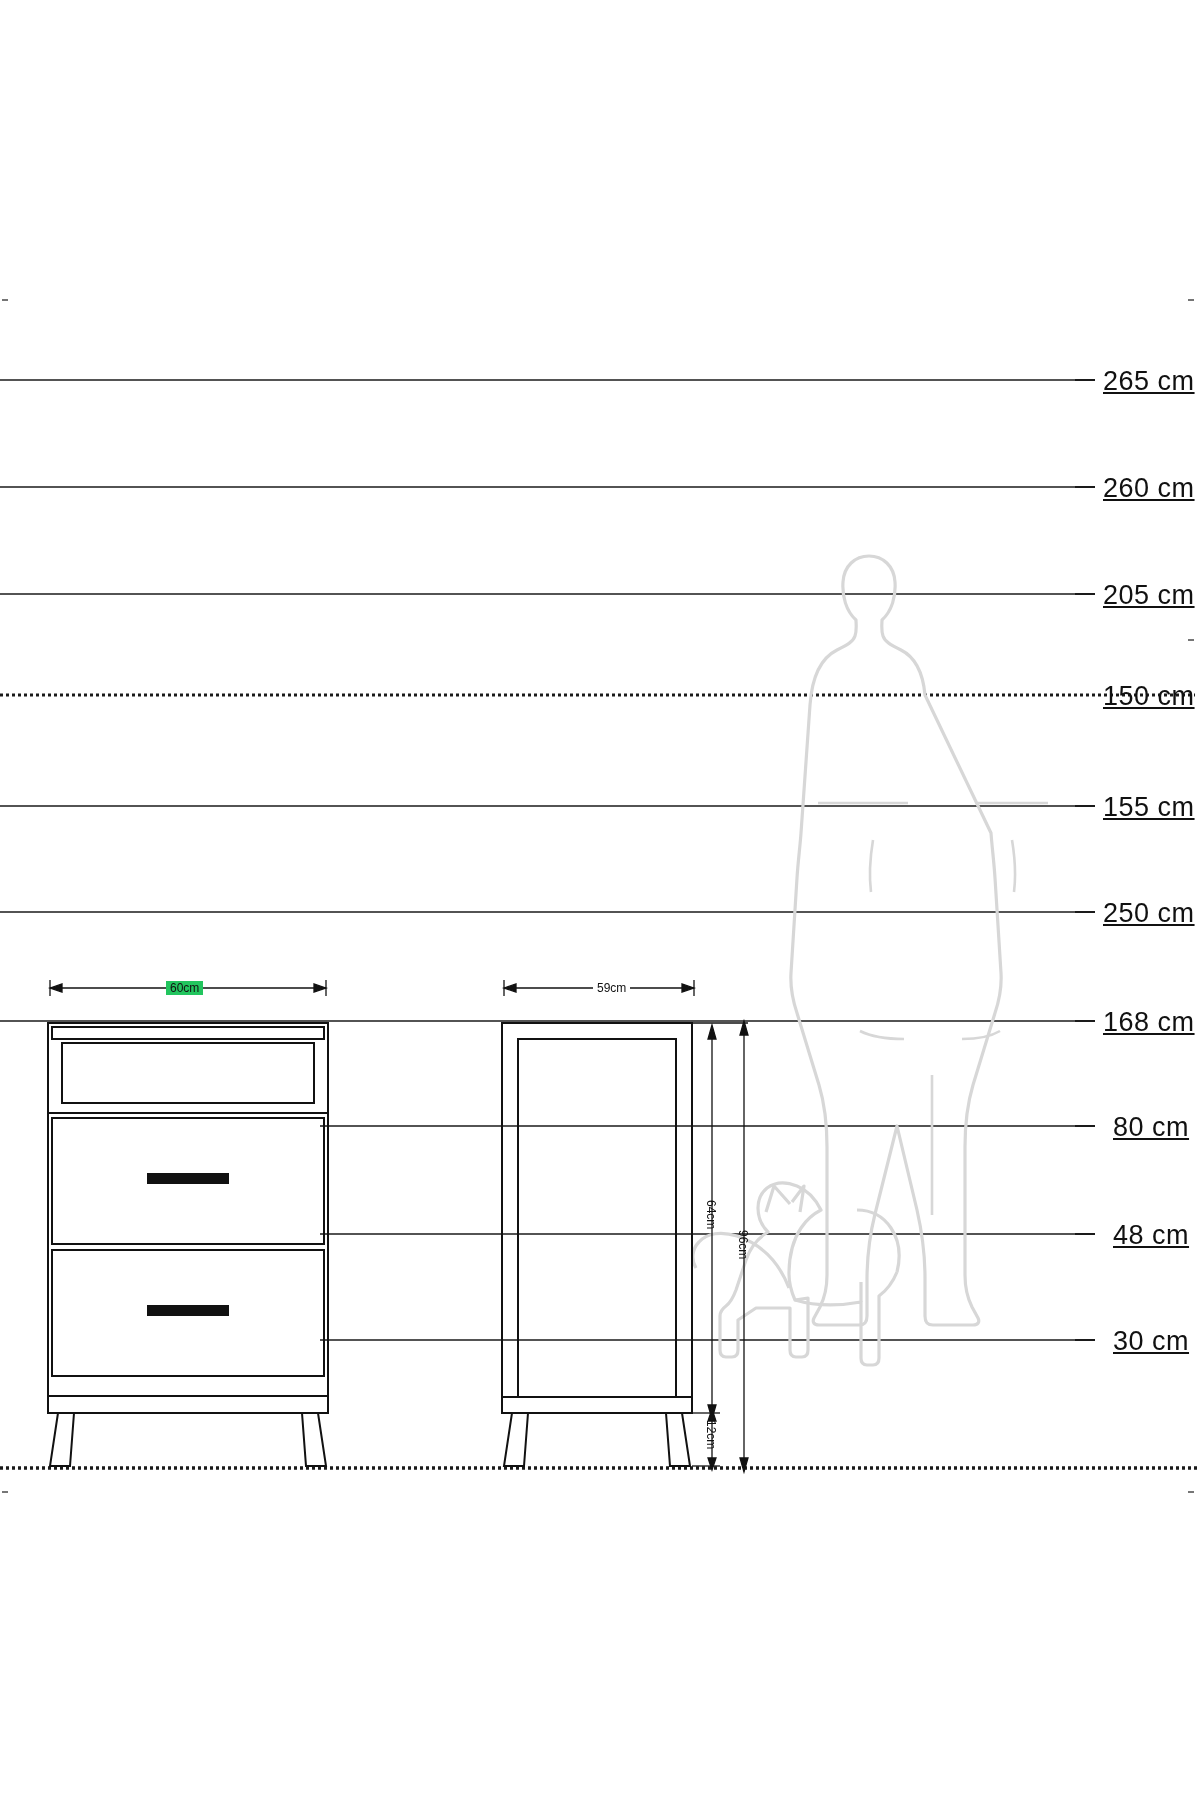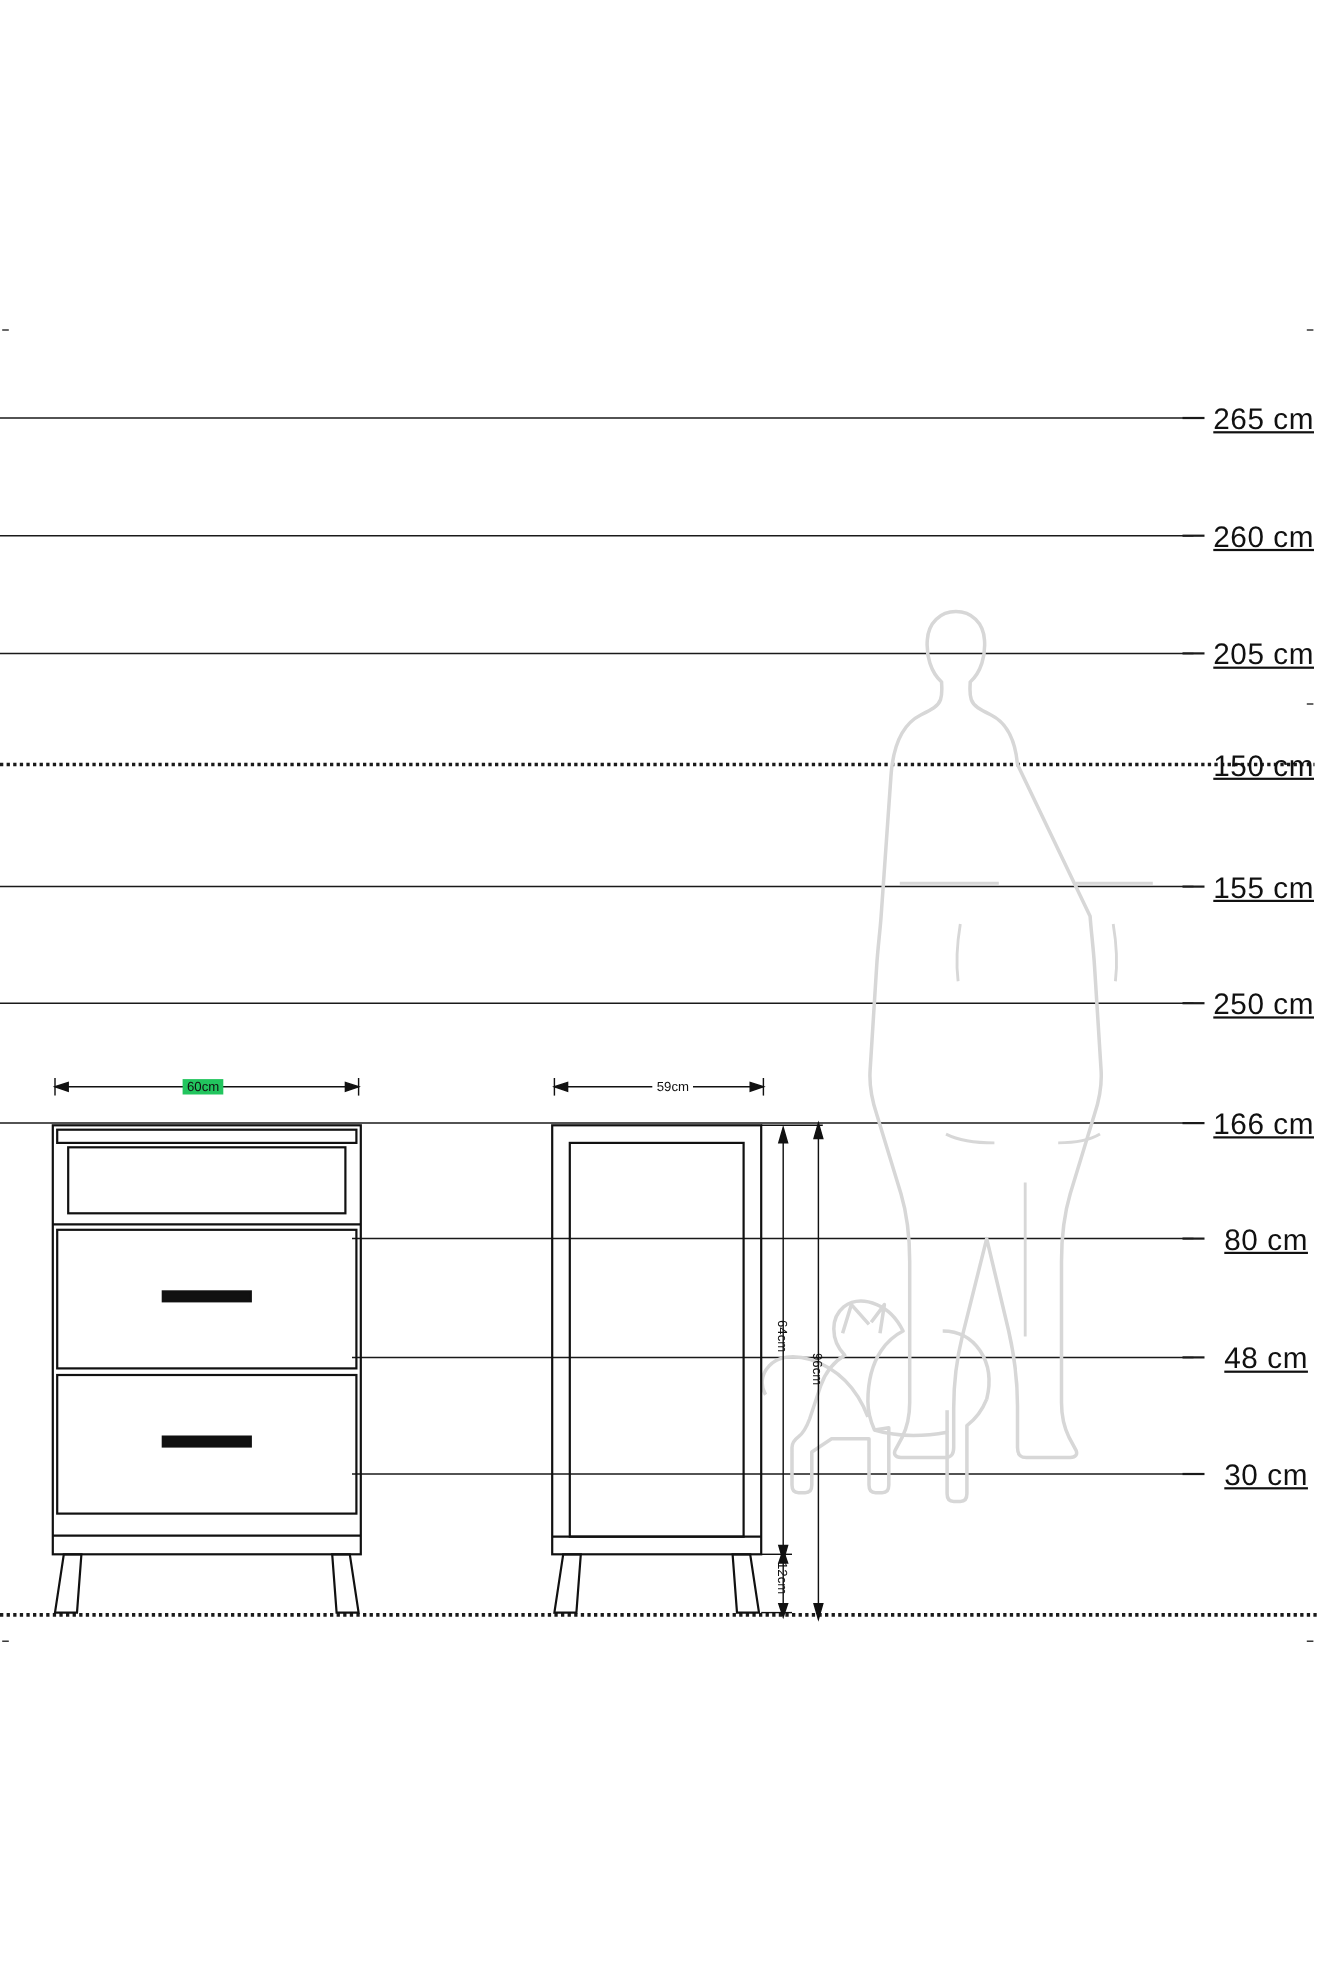--- a/index.html
+++ b/index.html
@@ -233,21 +233,21 @@
     <path d="M712,1470 L708,1458 L716,1458 Z" fill="#111"></path>
   </g>
 </svg>
 
 <div class="lbl" style="left:1103px; top:366px;">265 cm</div>
 <div class="lbl" style="left:1103px; top:473px;">260 cm</div>
 <div class="lbl" style="left:1103px; top:580px;">205 cm</div>
 <div class="lbl" style="left:1103px; top:681px;">150 cm</div>
 <div class="lbl" style="left:1103px; top:792px;">155 cm</div>
 <div class="lbl" style="left:1103px; top:898px;">250 cm</div>
-<div class="lbl" style="left:1103px; top:1007px;">166 cm</div>
+<div class="lbl" style="left:1103px; top:1007px;">168 cm</div>
 <div class="lbl" style="left:1113px; top:1112px;">80 cm</div>
 <div class="lbl" style="left:1113px; top:1220px;">48 cm</div>
 <div class="lbl" style="left:1113px; top:1326px;">30 cm</div>
 
 <div class="dim-lbl" style="left:166px; top:981px; background:#22c55e; padding:0 4px;">60cm</div>
 <div class="dim-lbl" style="left:576px; top:981px; background:#fff; padding:0 4px;margin-left:17px;">59cm</div>
 <div class="dim-lbl vert" style="left:718px; top:1200px;">64cm</div>
 <div class="dim-lbl vert" style="left:750px; top:1230px;">96cm</div>
 <div class="dim-lbl vert" style="left:718px; top:1420px;">12cm</div>
 

